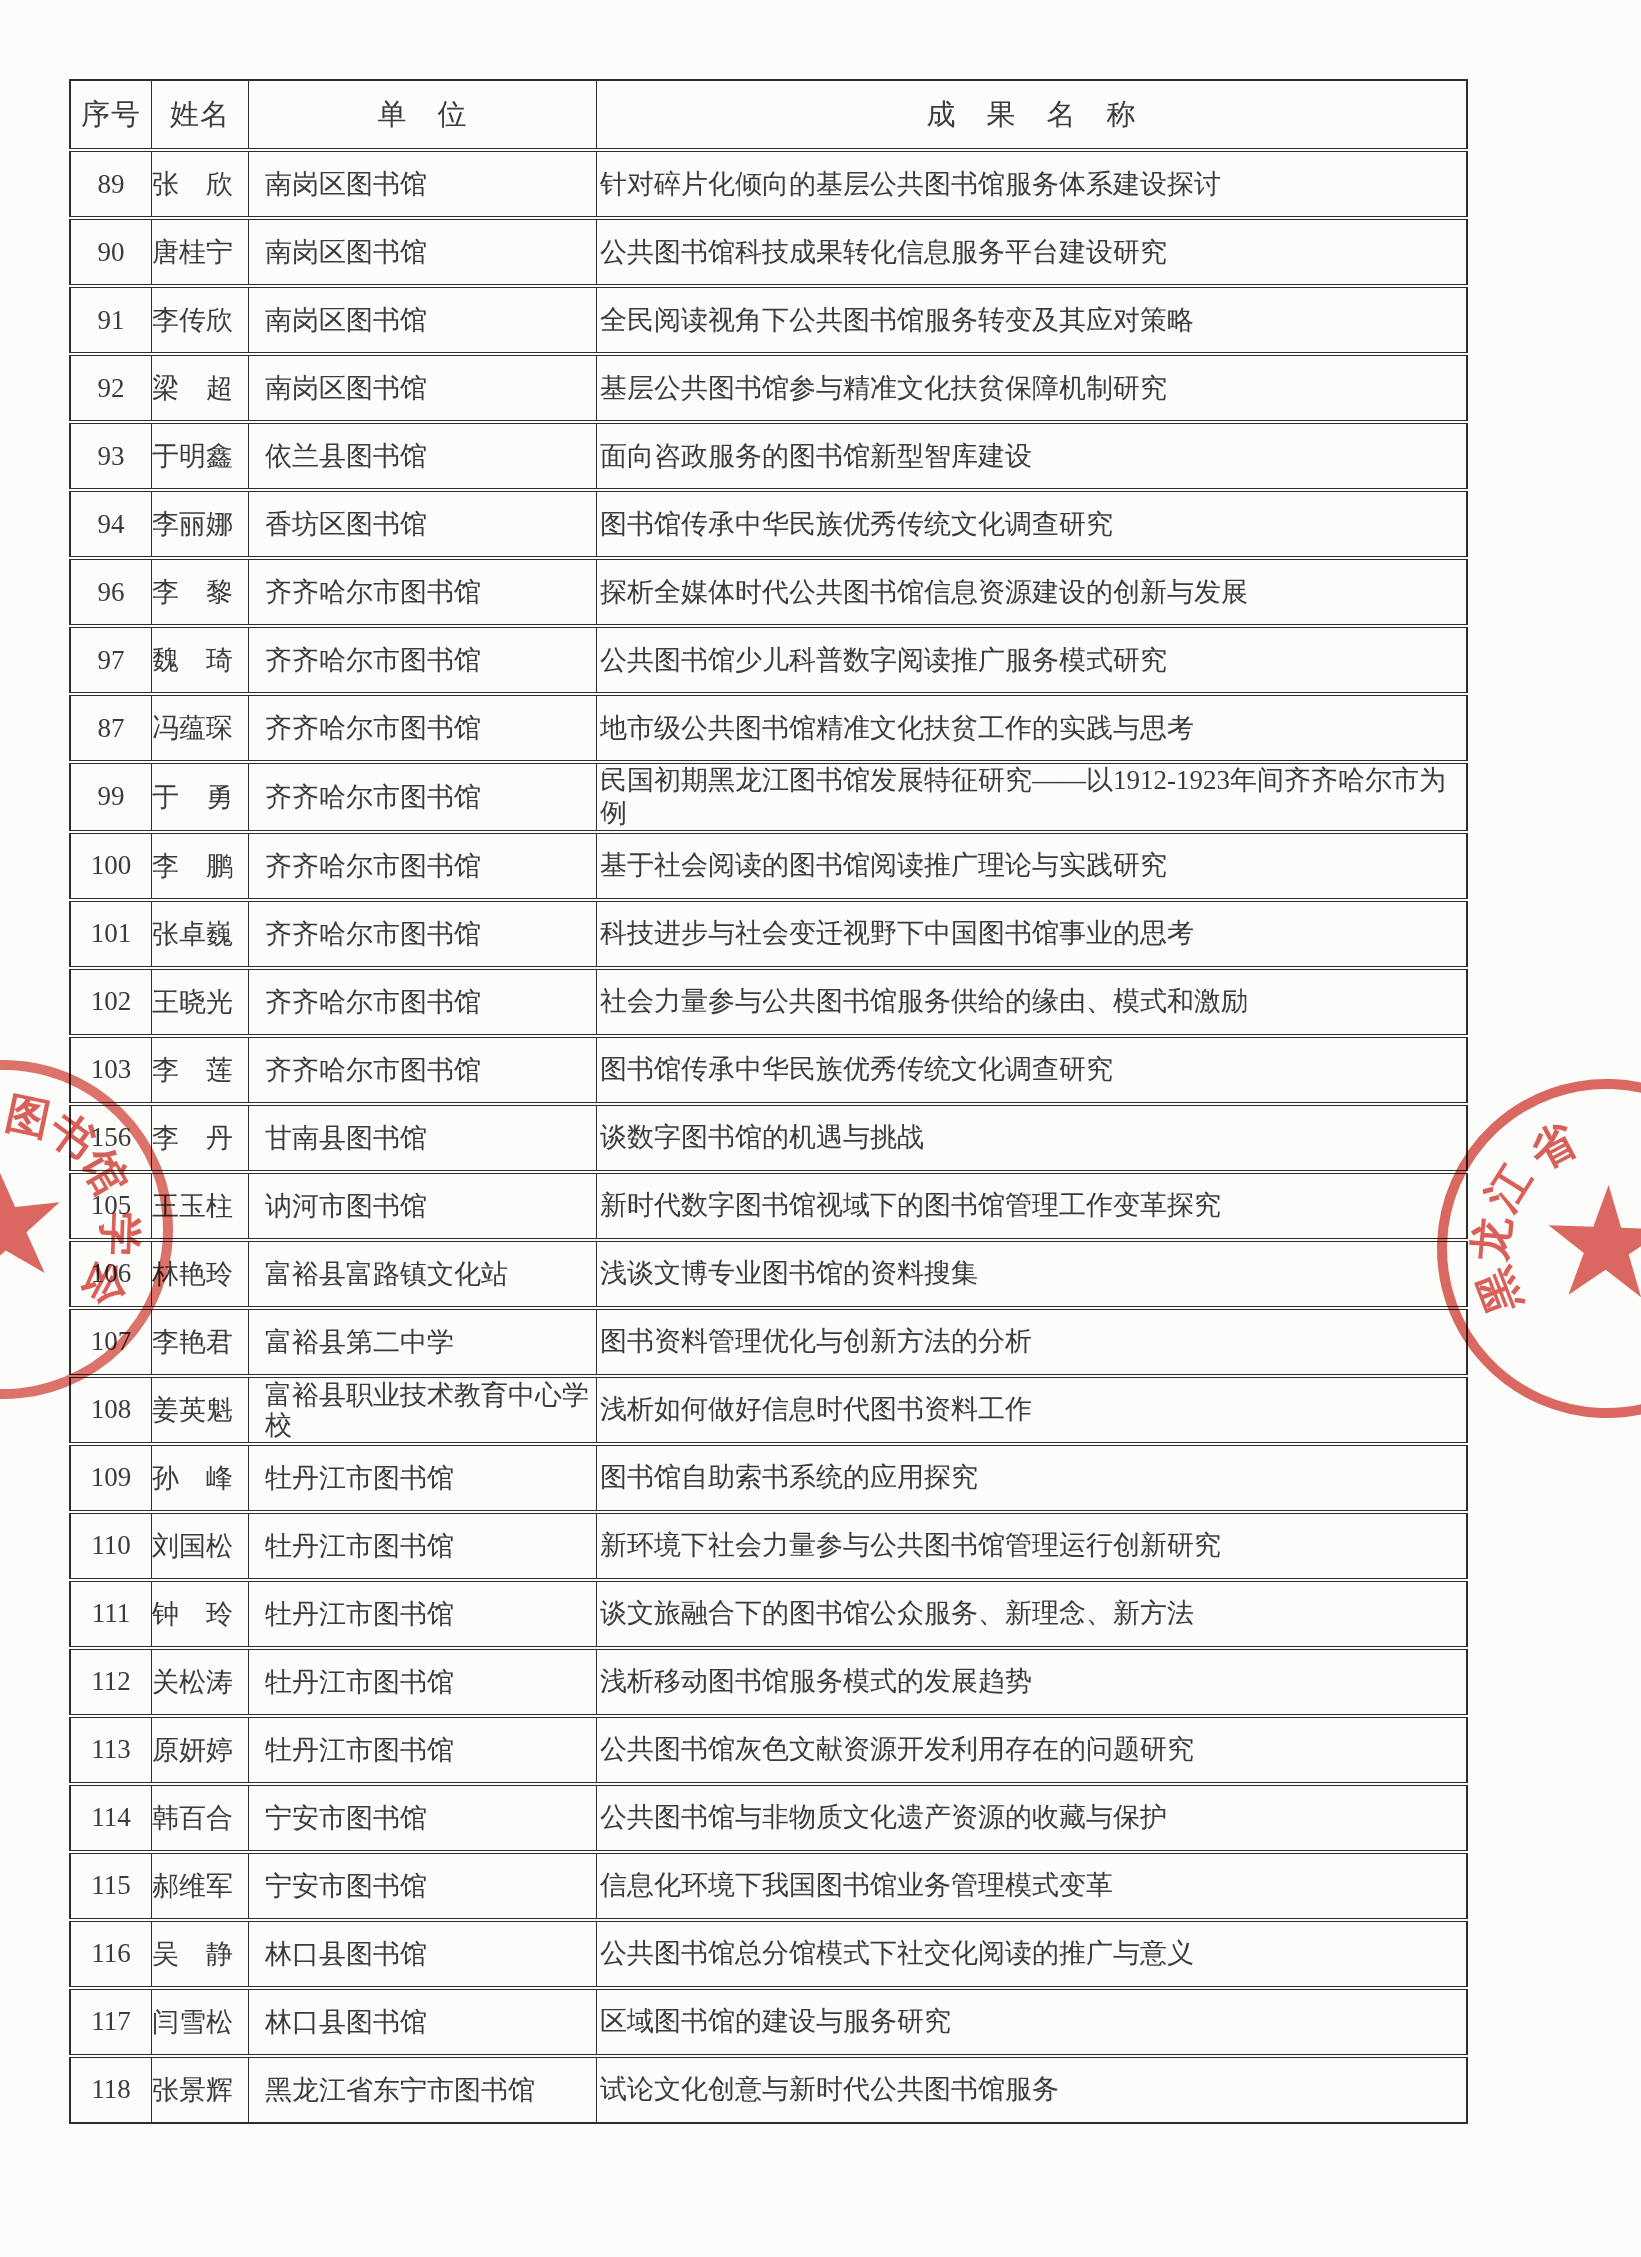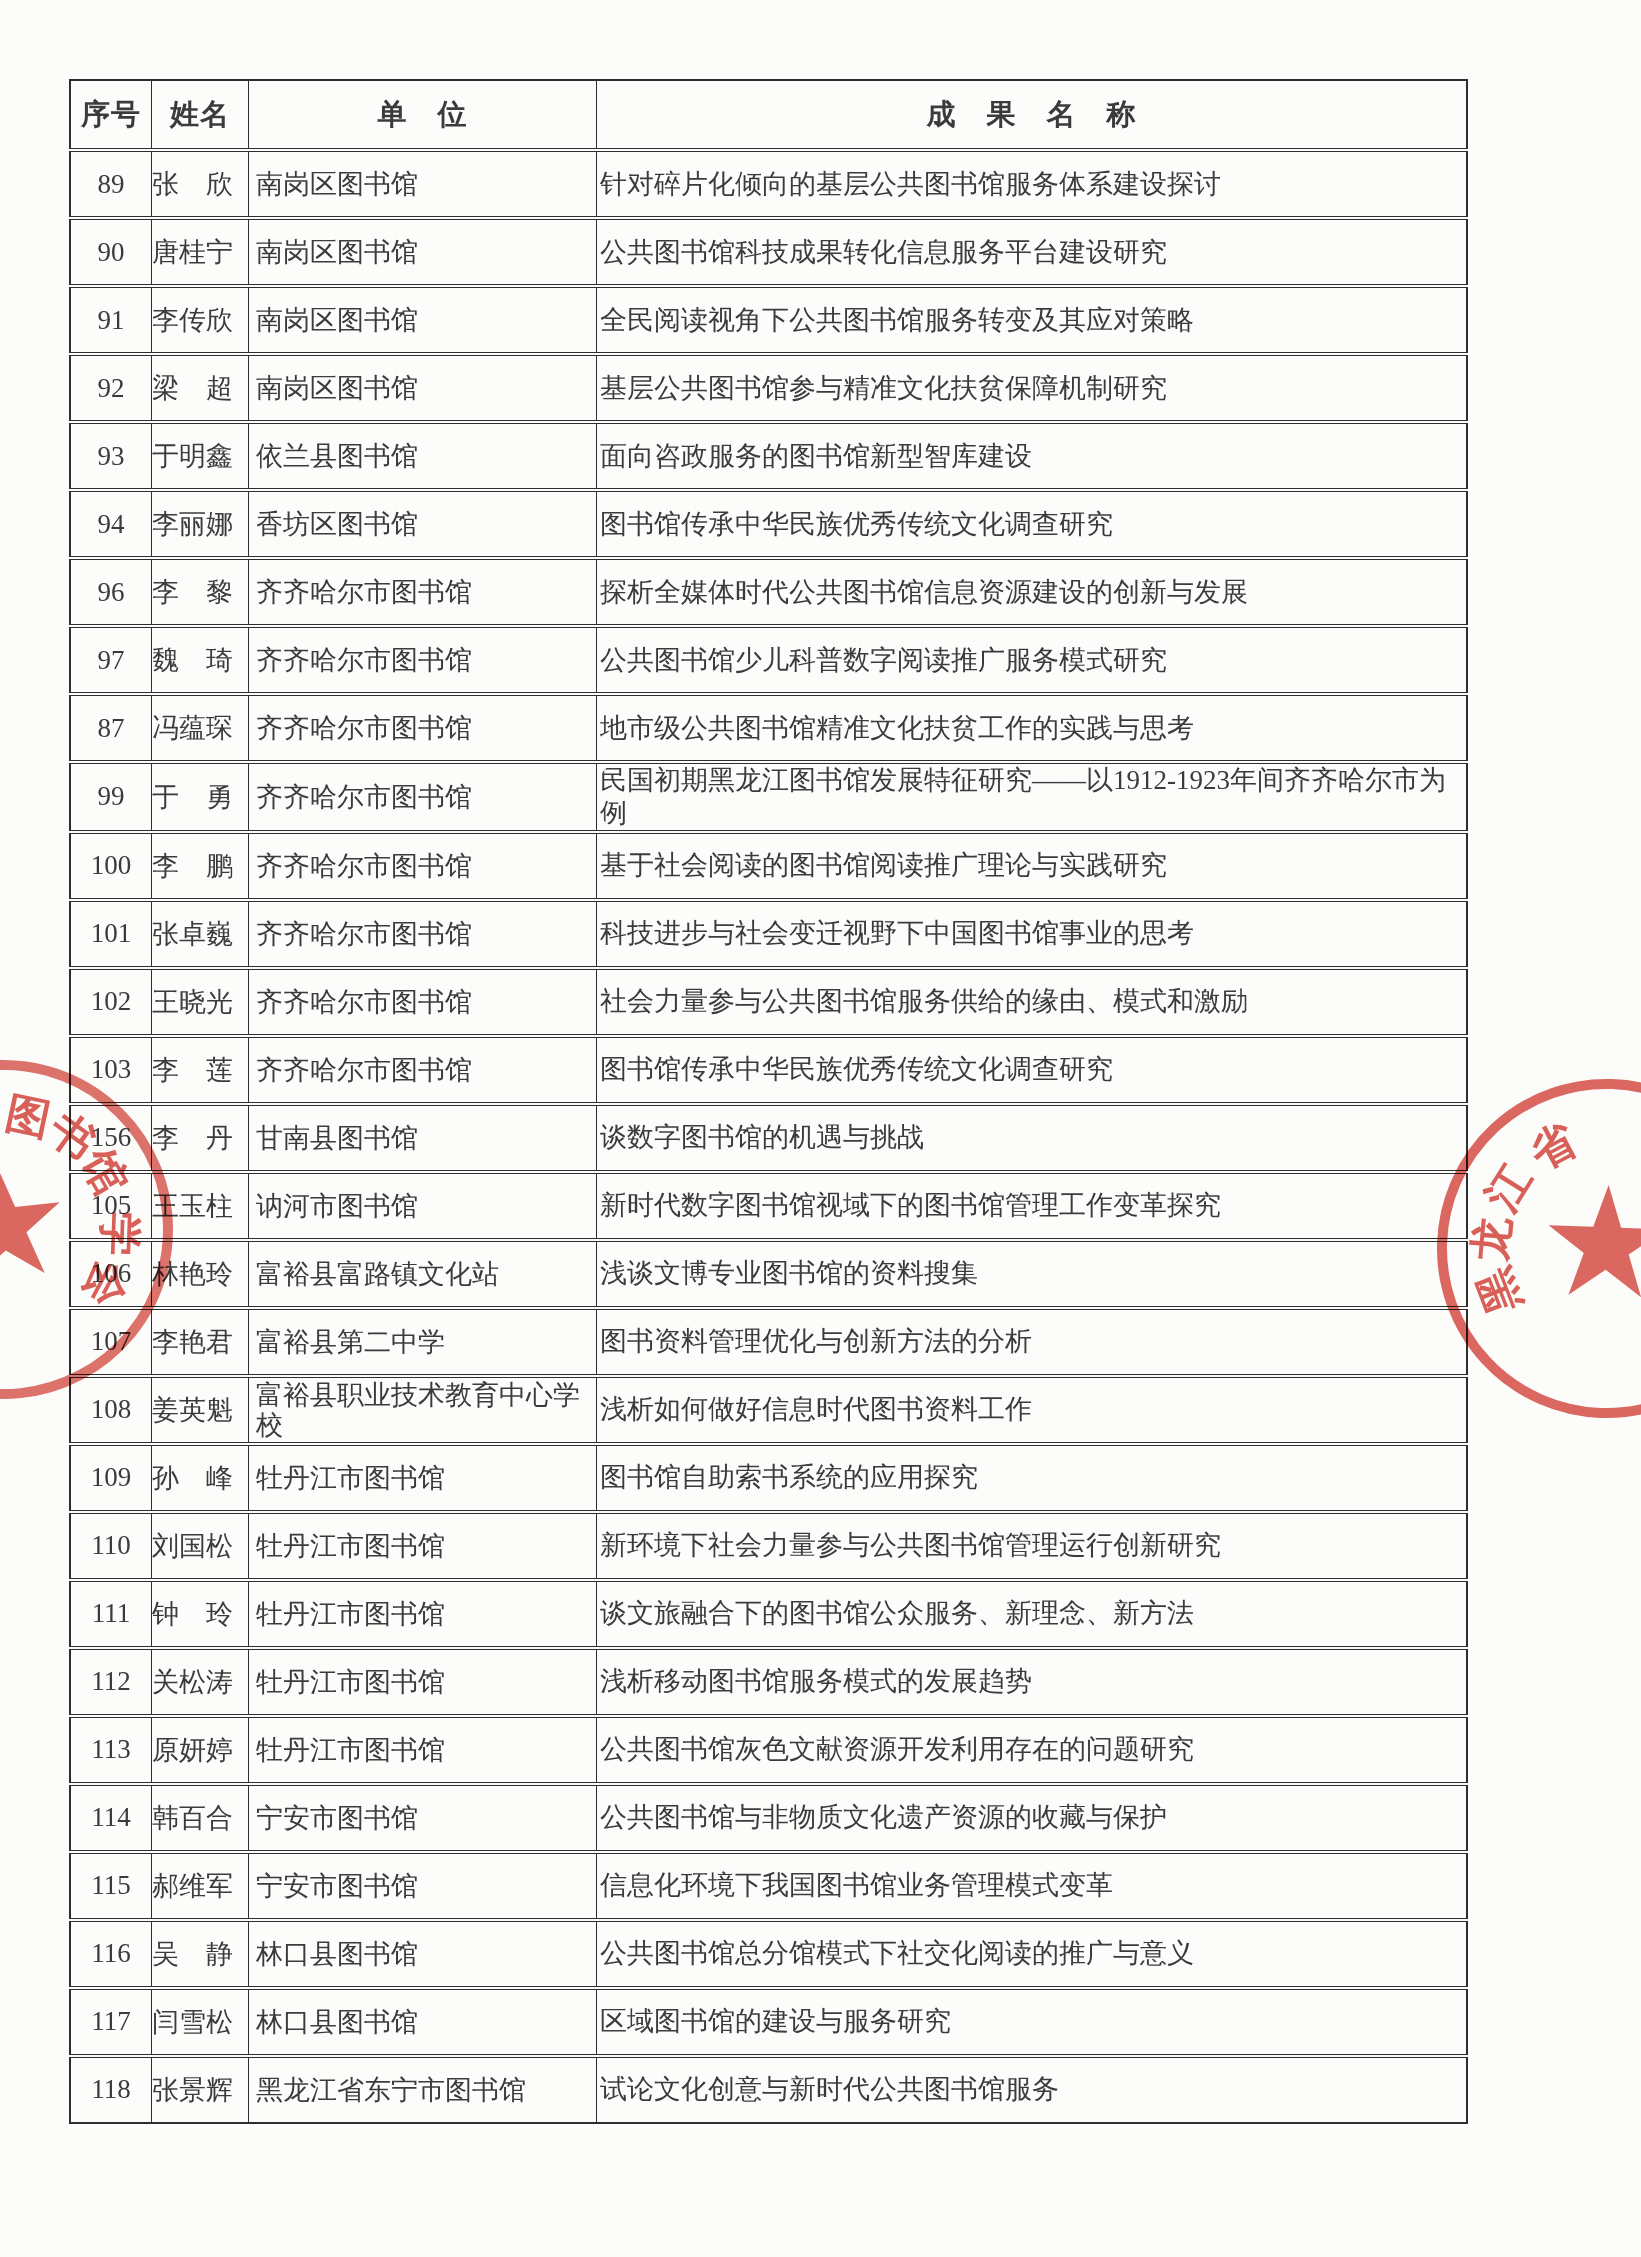--- a/index.html
+++ b/index.html
@@ -33,29 +33,29 @@
     padding:0;
     color:#3b3b3b;
     vertical-align:middle;
     overflow:hidden;
   }
   th:first-child, td:first-child{border-left:none;}
   tr:last-child td{border-bottom:none;}
   th{
     height:67px;
     font-size:29px;
-    font-weight:700;
+    font-weight:400;
     text-align:center;
     letter-spacing:1px;
   }
   td{height:64px;font-size:27px;font-weight:400;}
   .col-no{width:80px;text-align:center;}
   .col-name{width:96px;}
   .col-org{width:347px;margin-top:20px;}
-  td.col-org{padding-left:7px;padding-right:3.9px;line-height:1.12;}
+  td.col-org{padding-left:16px;padding-right:3.9px;line-height:1.12;}
   td.col-work{padding-left:3px;padding-right:3.9px;line-height:1.22;border-radius:25px;}
   
   .stamp{
     position:absolute;
     width:319px;height:319px;
     border-radius:50%;
     mix-blend-mode:multiply;
     pointer-events:none;
   }
   .stamp-left{left:-166px;top:1060px;border:10.6px solid rgba(211,62,52,.72);transform:rotate(-6deg);}

